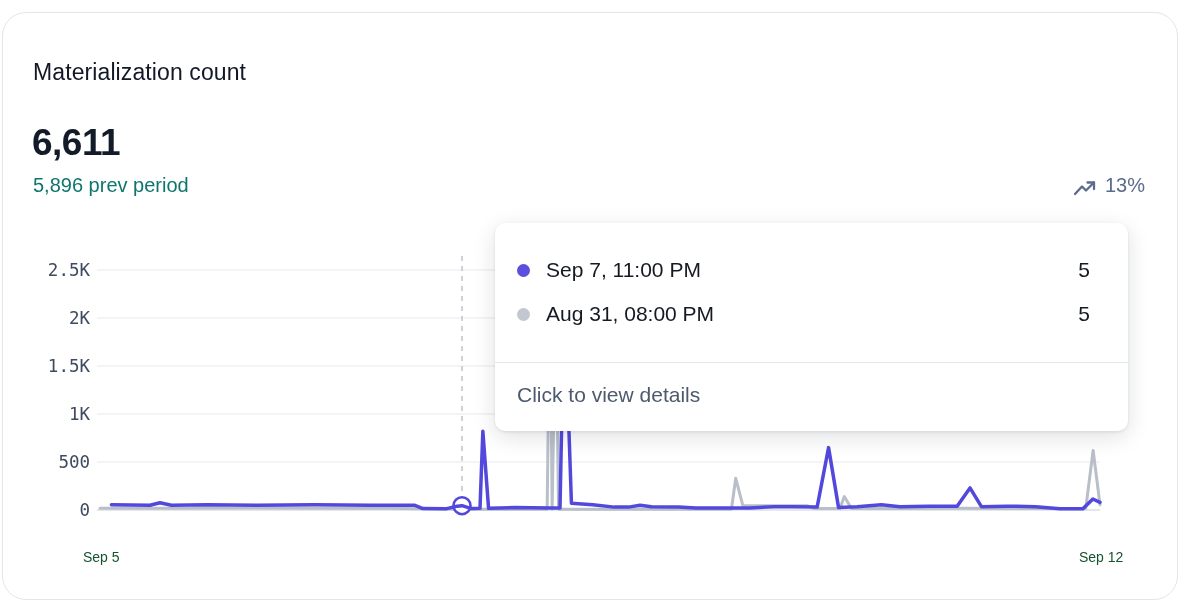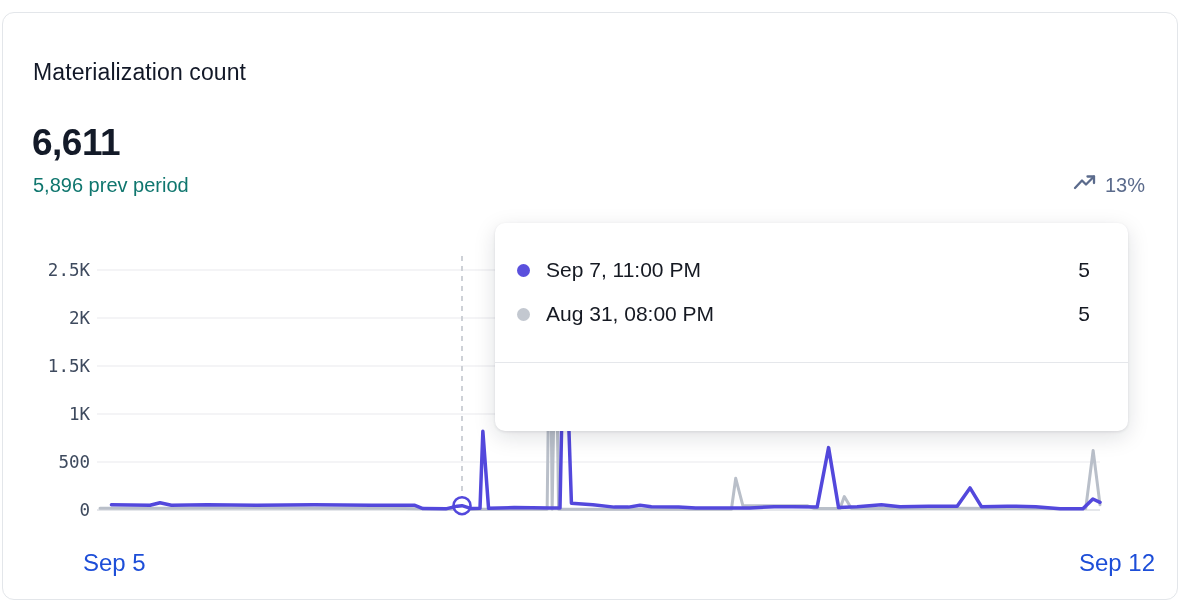--- a/index.html
+++ b/index.html
@@ -1,35 +1,35 @@
 <!DOCTYPE html>
 <html><head>
 <meta charset="utf-8">
 <style>
   * { margin:0; padding:0; box-sizing:border-box; }
   html,body { width:1186px; height:608px; background:#ffffff; font-family:"Liberation Sans", sans-serif; overflow:hidden; }
   .stage { position:absolute; left:0; top:0; width:1186px; height:608px; }
 
   .card { position:absolute; left:2px; top:12px; width:1176px; height:588px;
-          background:#ffffff; border:1px solid #e3e6ea; border-radius:12px; }
+          background:#ffffff; border:1px solid #e3e6ea; border-radius:24px; }
 
   .card-title { position:absolute; left:30px; top:46px; font-size:23px; font-weight:500;
                 color:#121827; letter-spacing:.1px; }
   .metric-value { position:absolute; left:29px; top:101px; font-size:37px; font-weight:700;
                   color:#131a28; letter-spacing:-.5px;margin-top:8px; }
   .metric-prev { position:absolute; left:30px; top:161px; font-size:20px; color:#0f766e; }
 
-  .trend { position:absolute; right:32px; top:161px; display:flex; align-items:flex-start; gap:7px;
+  .trend { position:absolute; right:32px; top:161px; display:flex; align-items:flex-end; gap:7px;
            color:#5b6b8c; font-size:20px; }
   .trend svg { display:block; }
 
   #chart-svg { position:absolute; left:0; top:0; width:1186px; height:608px; z-index:2; pointer-events:none; }
   .ytick { font-family:"DejaVu Sans Mono", monospace; font-size:17.5px; fill:#3e4a5e; }
 
-  .xlabel { position:absolute; top:536px; font-size:24px; color:#1d4ed8; z-index:2; }
+  .xlabel { position:absolute; top:536px; font-size:14px; color:#14532d; z-index:2; }
   .xlabel.left  { left:80px; }
   .xlabel.right { left:1076px; width:100px; text-align:left; }
 
   .tooltip { position:absolute; left:495px; top:223px; width:633px; height:208px; z-index:5;
              background:#ffffff; border-radius:10px;
              box-shadow:0 1px 3px rgba(16,24,40,.10), 0 6px 22px rgba(16,24,40,.13); }
   .tooltip-rows { padding:25px 38px 0 22px; }
   .tooltip-row { display:flex; align-items:center; height:44px; gap:16px;
                  font-size:21px; color:#151922; }
   .dot { width:13px; height:13px; border-radius:50%; flex:none; }
@@ -87,15 +87,16 @@
         <span>Sep 7, 11:00 PM</span>
         <span class="val">5</span>
       </div>
       <div class="tooltip-row">
         <span class="dot" style="background: rgb(195, 200, 208);"></span>
         <span>Aug 31, 08:00 PM</span>
         <span class="val">5</span>
       </div>
     </div>
     <div class="tooltip-divider"></div>
+    <div class="tooltip-footer">Click to view details</div>
   </div>
 
 </div>
 
 </body></html>

